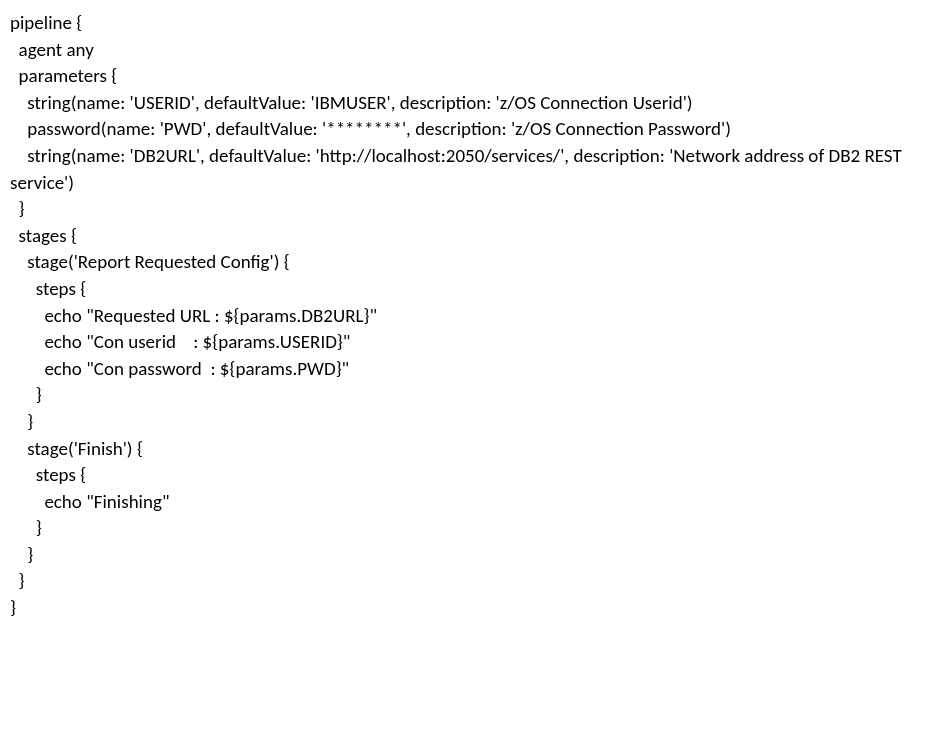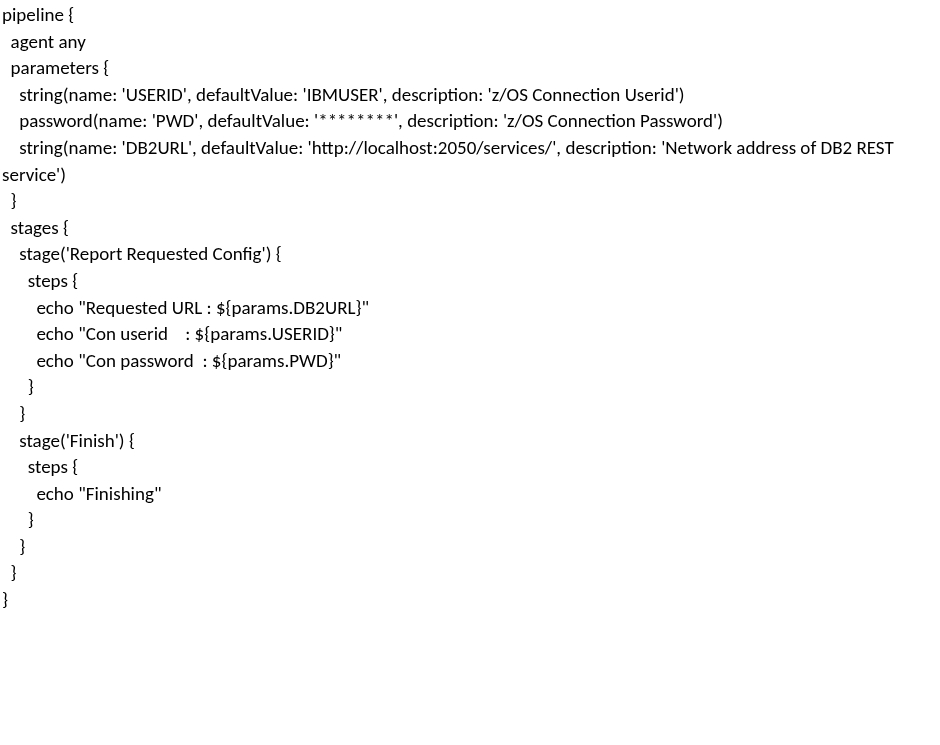--- a/index.html
+++ b/index.html
@@ -8,21 +8,21 @@
       background: #ffffff;
       font-family: 'Calibri', 'Segoe UI', Arial, sans-serif;
       font-size: 19px;
       line-height: 1.4;
       color: #000000;
       width: 940px;
       height: 745px;
       overflow: hidden;
     }
     pre {
-      margin: 0;
+      margin: 8px;
       padding: 2px 16px 0 2px;
       font-family: 'Calibri', 'Segoe UI', Arial, sans-serif;
       white-space: pre-wrap;
       word-wrap: break-word;
     }
   </style>
 </head>
 <body>
 
 <pre>pipeline {

